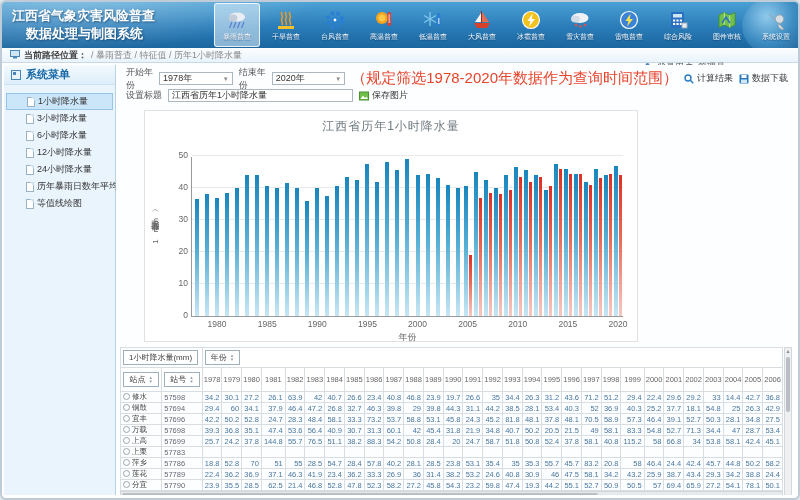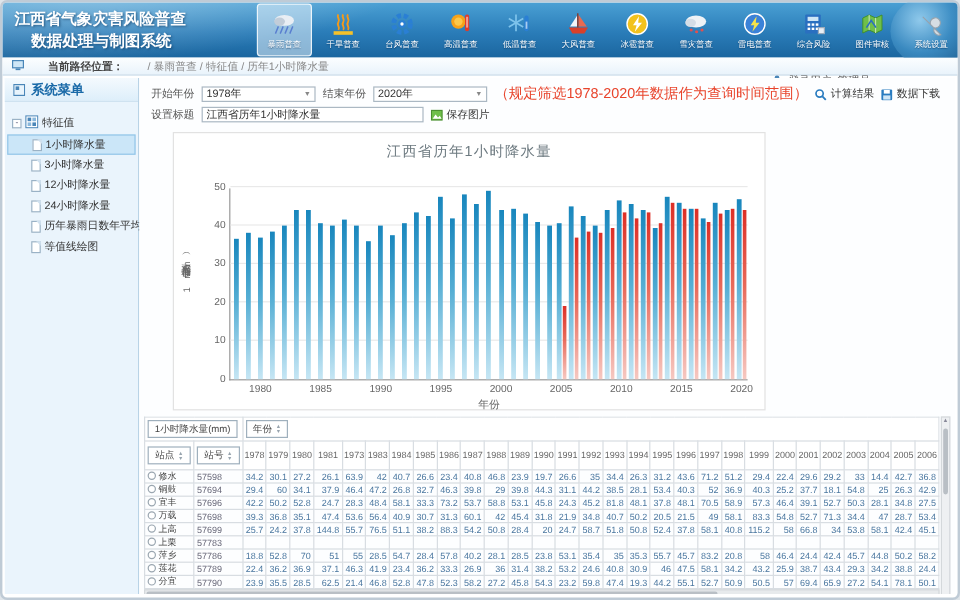--- a/index.html
+++ b/index.html
@@ -22,21 +22,21 @@
     justify-content:center; gap:1px; color:#fff; font-size:7px; cursor:pointer; border-radius:3px; }
   .nav-item.selected { background:rgba(230,243,252,.55); border:1px solid rgba(255,255,255,.8); }
   .nav-item .ic { width:24px; height:22px; display:flex; align-items:center; justify-content:center; }
   .nav-item .lbl { white-space:nowrap; text-shadow:0 1px 1px rgba(0,40,80,.6); }
   .globe { position:absolute; right:-14px; top:-6px; width:70px; height:60px; border-radius:50%;
     background:radial-gradient(circle at 35% 35%, #9fd4f2 0%, #3e8ec4 45%, #174f7e 100%);
     opacity:.85; z-index:1; }
 
   
   .topbar { position:relative; height:15px; background:linear-gradient(#fcfeff,#e9f3fb);
-    border-bottom:1px solid #c6d9e8; display:flex; align-items:center; gap:20px;
+    border-bottom:1px solid #c6d9e8; display:flex; align-items:center; gap:4px;
     padding:0 8px; font-size:9px; color:#888; }
   .topbar .crumb-prefix { color:#444; font-weight:bold; }
   .userbox { position:absolute; right:6px; top:1px; display:flex; align-items:center; gap:5px; font-size:9px; color:#555; }
   .logout { display:flex; align-items:flex-start; gap:3px; background:linear-gradient(#f2603f,#d8341d);
     color:#fff; border-radius:7px; padding:1px 7px; font-size:9px; cursor:pointer;
     border:1px solid #b72812;margin-top:19px; }
 
   
   .body { position:absolute; top:63px; bottom:3px; left:2px; right:2px; display:flex; }
   .sidebar { width:112px; background:#eaf4fc; border-right:1px solid #b9d3e6; }
@@ -57,21 +57,21 @@
   .main { flex:1; position:relative; background:#fdfeff; overflow:hidden; }
 
   
   .toolbar { padding:5px 8px 2px 10px; font-size:9px; color:#555; }
   .tb-row { display:flex; align-items:center; gap:6px; height:17px; }
   .selbox { display:flex; align-items:center; justify-content:space-between; width:95px; height:13px;
     border:1px solid #abb8c3; background:#fff; padding:0 3px; color:#333; cursor:pointer; }
   .selbox .arr { color:#888; font-size:6px; }
   .txtinput { width:185px; height:13px; border:1px solid #abb8c3; background:#fff;
     font-size:9px; color:#333; padding:0 3px; font-family:inherit; }
-  .notice { color:#e8442c; font-size:12px; white-space:nowrap; }
+  .notice { color:#e8442c; font-size:15px; white-space:nowrap; }
   .tb-btn { display:flex; align-items:center; gap:3px; cursor:pointer; color:#333; white-space:nowrap; }
 
   
   .chart-box { position:relative; margin:4px 0 0 28px; width:494px; height:232px;
     border:1px solid #e2e2e2; background:#fff; }
   .chart-title { text-align:center; margin-top:7px; font-size:12px; color:#6d7a80; letter-spacing:1px; }
   .legend { position:absolute; top:26px; right:10px; display:flex; gap:9px; font-size:8px;
     color:#666; background:#fcfcfc; border:1px solid #eee; padding:1px 5px; }
   .legend .entry { display:flex; align-items:center; gap:3px; }
   .legend .swatch { width:10px; height:7px; }
@@ -291,38 +291,31 @@
 
     <div class="sidebar">
       <div class="sidebar-title">
         <svg width="10" height="10" viewBox="0 0 10 10">
             <rect x="0.5" y="0.5" width="9" height="9" fill="#e8f4fc" stroke="#4a86b8"></rect>
             <rect x="2" y="2" width="3" height="3" fill="#4a86b8"></rect>
           </svg>
         <span>系统菜单</span>
       </div>
       <div class="tree">
-          <div class="tree-parent">
-            <span class="toggle">-</span>
-            <span><svg width="11" height="11" viewBox="0 0 11 11">
-                <rect x="0.5" y="0.5" width="10" height="10" fill="#fff" stroke="#4a86b8"></rect>
-                <rect x="2" y="2" width="3" height="3" fill="#4a86b8"></rect>
-                <rect x="6" y="2" width="3" height="3" fill="#8ab8dc"></rect>
-                <rect x="2" y="6" width="3" height="3" fill="#8ab8dc"></rect>
-                <rect x="6" y="6" width="3" height="3" fill="#4a86b8"></rect>
-              </svg></span>
-            <span>特征值</span>
-          </div>
           <div class="tree-child selected">
             <span class="pageico"></span>
             <span>1小时降水量</span>
           </div>
           <div class="tree-child">
             <span class="pageico"></span>
             <span>3小时降水量</span>
+          </div>
+          <div class="tree-child">
+            <span class="pageico"></span>
+            <span>6小时降水量</span>
           </div>
           <div class="tree-child">
             <span class="pageico"></span>
             <span>12小时降水量</span>
           </div>
           <div class="tree-child">
             <span class="pageico"></span>
             <span>24小时降水量</span>
           </div>
           <div class="tree-child">
@@ -603,21 +596,21 @@
                         <span>▼</span>
                       </span></span></th>
                   <th><span class="hdrbox">站号 <span class="sortarrows">
                         <span>▲</span>
                         <span>▼</span>
                       </span></span></th>
                   <th class="yearcell">1978</th>
                   <th class="yearcell">1979</th>
                   <th class="yearcell">1980</th>
                   <th class="yearcell">1981</th>
-                  <th class="yearcell">1973</th>
+                  <th class="yearcell">1982</th>
                   <th class="yearcell">1983</th>
                   <th class="yearcell">1984</th>
                   <th class="yearcell">1985</th>
                   <th class="yearcell">1986</th>
                   <th class="yearcell">1987</th>
                   <th class="yearcell">1988</th>
                   <th class="yearcell">1989</th>
                   <th class="yearcell">1990</th>
                   <th class="yearcell">1991</th>
                   <th class="yearcell">1992</th>

